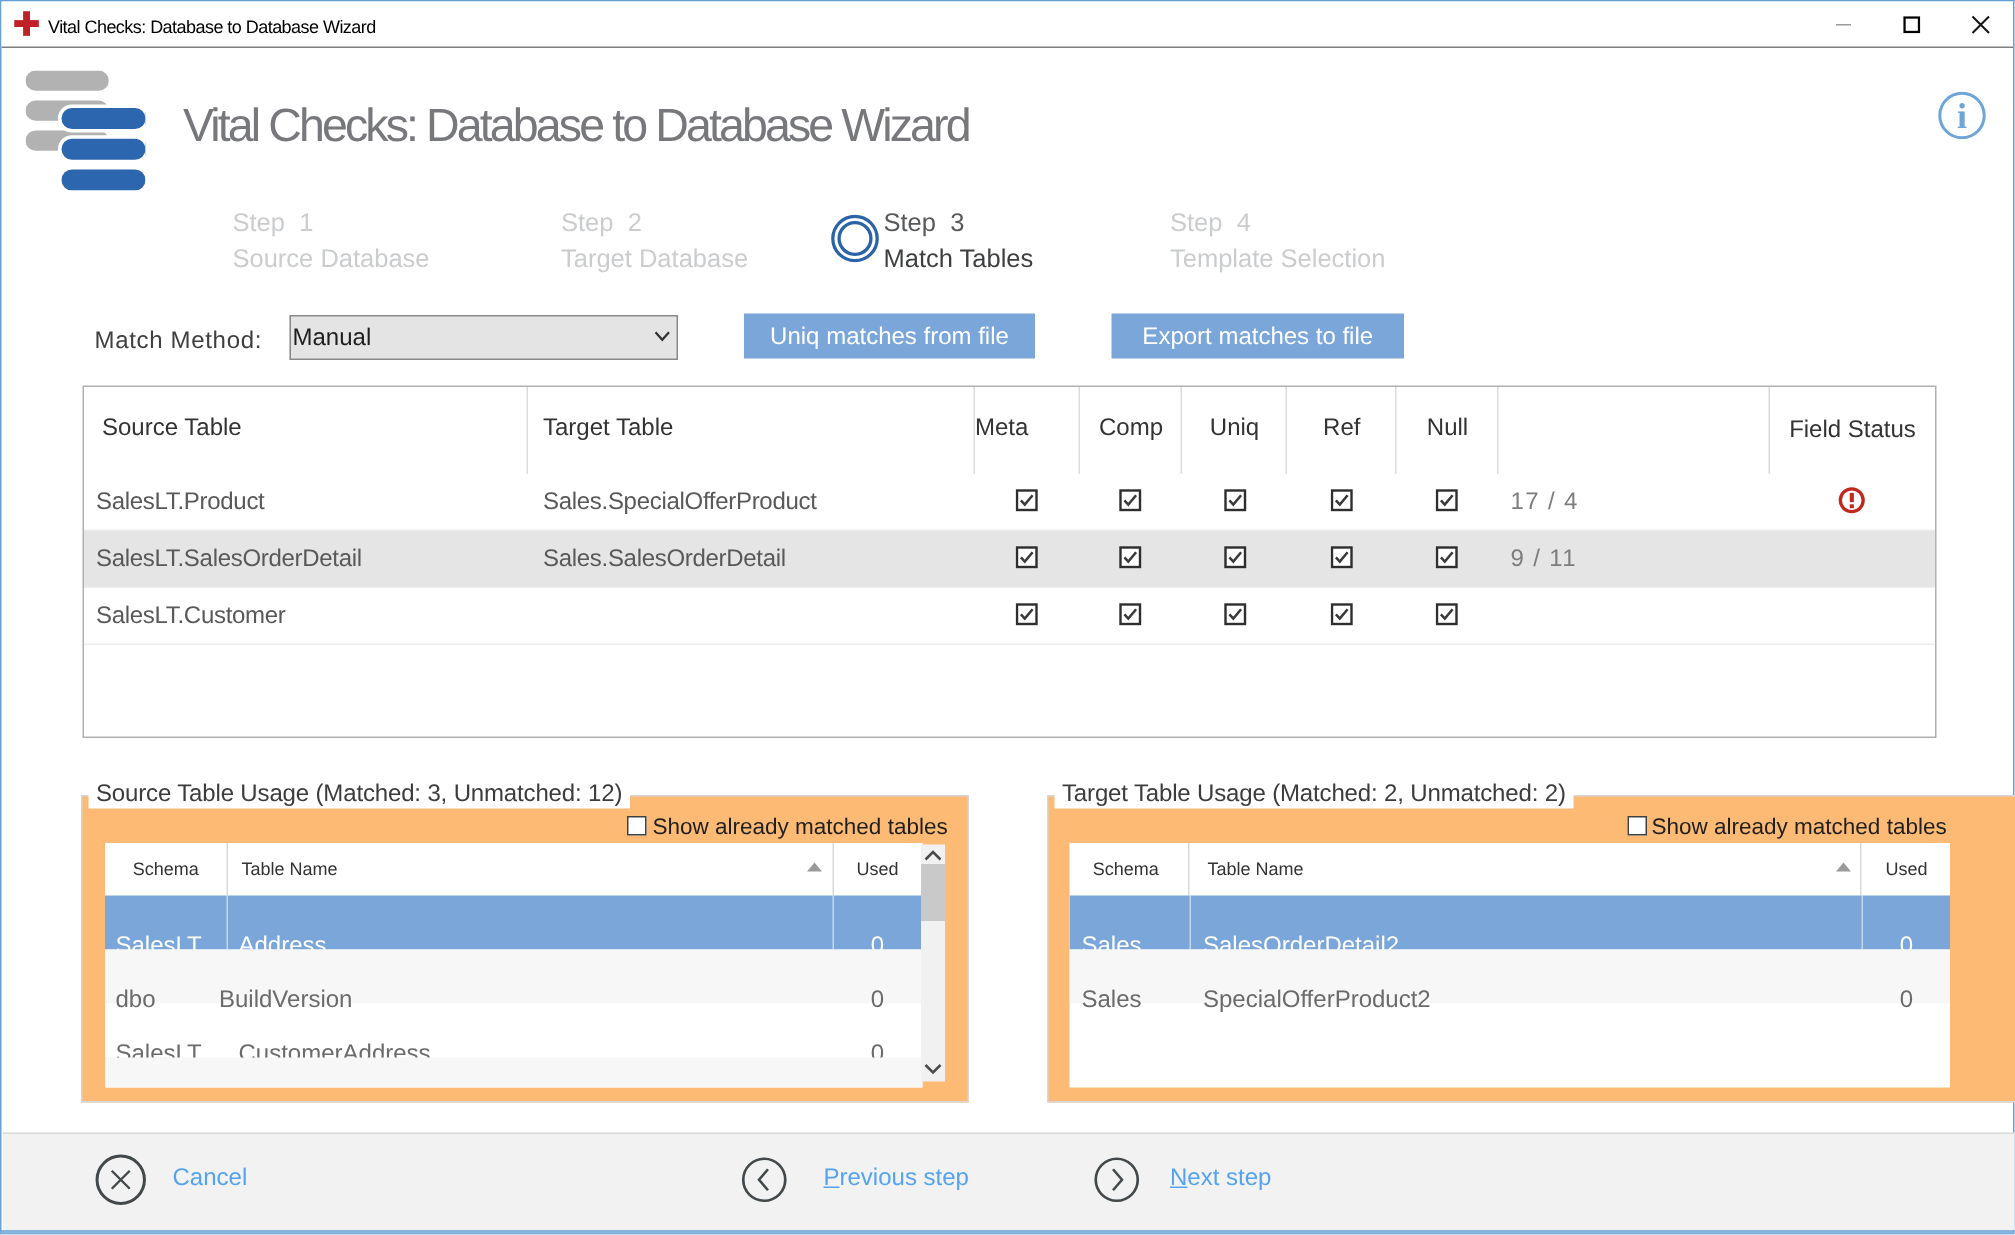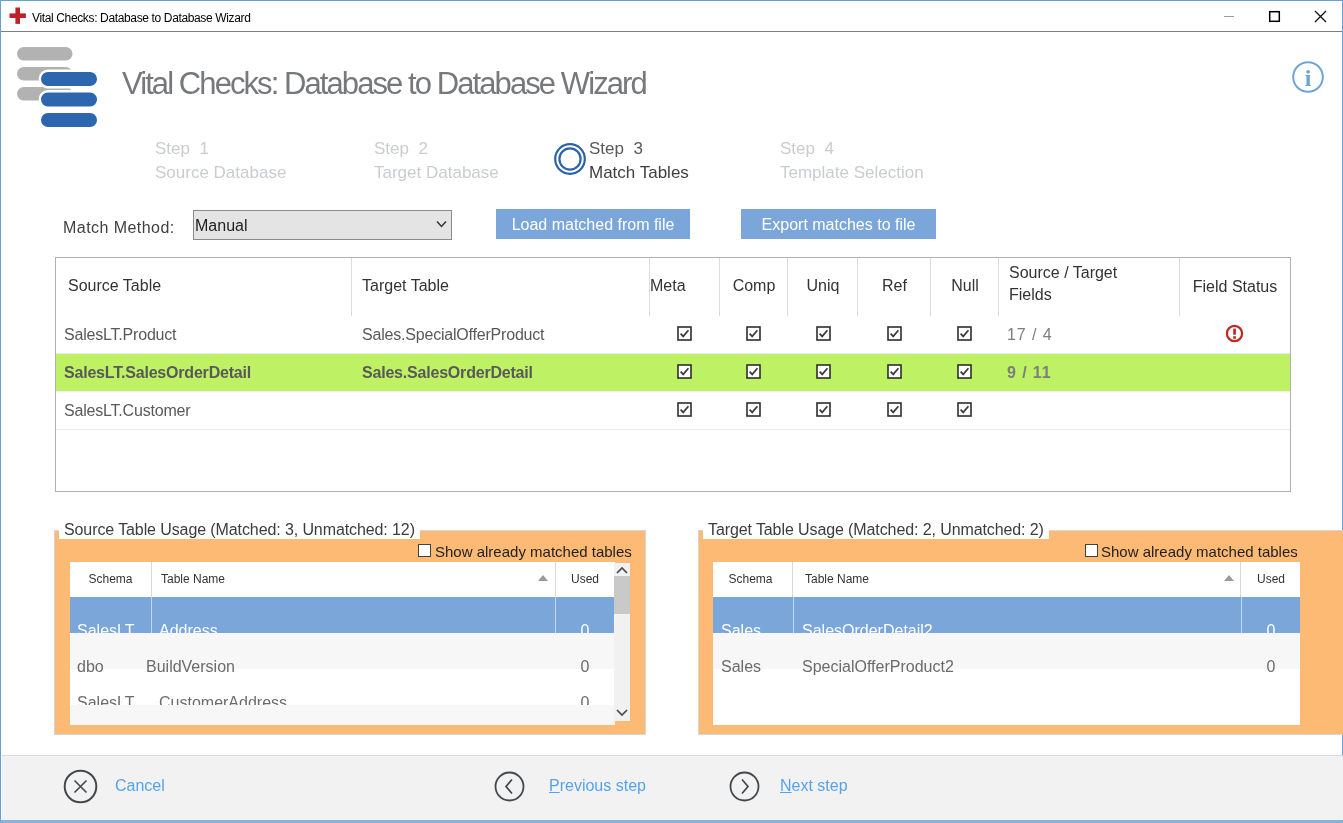--- a/index.html
+++ b/index.html
@@ -21,21 +21,21 @@
 
 #mmlabel { position:absolute; left:62px; top:218px; font-size:16px; letter-spacing:0.45px; color:#3f3f3f; }
 #mmselect { position:absolute; left:192px; top:209px; width:259px; height:30px; background:#e4e4e4; border:1px solid #8a8a8a; }
 #mmselect span { position:absolute; left:1px; top:6px; font-size:16px; color:#1e1e1e; }
 .bluebtn { position:absolute; top:208px; height:30px; background:#7aa6d9; color:#fff; font-size:16px; text-align:center; line-height:32px; }
 
 #mtable { position:absolute; left:54px; top:256px; width:1236px; height:235px; border:1px solid #b0b0b0; background:#fff; }
 .mhsep { position:absolute; top:0; width:1px; height:58px; background:#dcdcdc; }
 .mhead { position:absolute; top:0; height:58px; font-size:16px; color:#333; }
 .mrow { position:absolute; left:0; width:1234px; height:38px; }
-.mrow.alt { background:#bef264;font-weight:bold; }
+.mrow.alt { background:#e5e5e5; }
 .mcell { position:absolute; top:0; height:38px; line-height:38px; font-size:16px; letter-spacing:-0.2px; color:#595959; white-space:nowrap; }
 .rowline { position:absolute; left:0; width:1234px; height:1px; background:#ededed; }
 
 .panel { position:absolute; top:529px; height:205px; border:1px solid #d6d6d6; background:#fdba74; }
 .legend { position:absolute; top:-10px; background:#fff; font-size:16px; letter-spacing:-0.1px; color:#3c3c3c; padding:0 5px; white-space:nowrap; }
 .showlbl { position:absolute; font-size:15px; color:#1f1f1f; white-space:nowrap; }
 .cb12 { position:absolute; width:13px; height:13px; border:1px solid #404040; background:#fff; }
 
 .itable { position:absolute; background:#fff; }
 .ihead { position:absolute; top:0; height:35px; line-height:35px; font-size:12px; color:#333; white-space:nowrap; }
@@ -97,40 +97,39 @@
 <div class="step" id="step3" style="left:588px;top:136px">Step&nbsp; 3<span class="l2">Match Tables</span></div>
 <div class="step" id="step4" style="left:779px;top:136px">Step&nbsp; 4<span class="l2">Template Selection</span></div>
 
 <div id="mmlabel">Match Method:</div>
 <div id="mmselect">
       <span>Manual</span>
   <svg class="abs" style="left:242px;top:9px" width="12" height="9">
         <path d="M1 1.5 L5.5 6.5 L10 1.5" fill="none" stroke="#333" stroke-width="1.5"></path>
       </svg>
 </div>
-<div class="bluebtn" style="left:495px;width:194px">Load matched from file</div>
+<div class="bluebtn" style="left:495px;width:194px">Uniq matches from file</div>
 <div class="bluebtn" style="left:740px;width:195px">Export matches to file</div>
 
 <div id="mtable">
   <div class="mhsep" style="left:295px"></div>
   <div class="mhsep" style="left:593px"></div>
   <div class="mhsep" style="left:663px"></div>
   <div class="mhsep" style="left:731px"></div>
   <div class="mhsep" style="left:801px"></div>
   <div class="mhsep" style="left:874px"></div>
   <div class="mhsep" style="left:942px"></div>
   <div class="mhsep" style="left:1123px"></div>
   <div class="mhead" style="left:12px;top:19px">Source Table</div>
   <div class="mhead" style="left:306px;top:19px">Target Table</div>
   <div class="mhead" style="left:594px;width:70px;top:19px;">Meta</div>
   <div class="mhead" style="left:664px;width:68px;top:19px;text-align:center">Comp</div>
   <div class="mhead" style="left:732px;width:70px;top:19px;text-align:center">Uniq</div>
   <div class="mhead" style="left:802px;width:73px;top:19px;text-align:center">Ref</div>
   <div class="mhead" style="left:875px;width:68px;top:19px;text-align:center">Null</div>
-  <div class="mhead" style="left:953px;top:4px;line-height:21.5px">Source / Target<br>Fields</div>
   <div class="mhead" style="left:1124px;width:110px;top:20px;text-align:center">Field Status</div>
 
   <div class="mrow" style="top:58px">
     <div class="mcell" style="left:8px">SalesLT.Product</div>
     <div class="mcell" style="left:306px">Sales.SpecialOfferProduct</div>
     <div class="mcell" style="left:951px;color:#7d7d7d;letter-spacing:0.9px">17 / 4</div>
   </div>
   <div class="mrow alt" style="top:96px">
     <div class="mcell" style="left:8px">SalesLT.SalesOrderDetail</div>
     <div class="mcell" style="left:306px">Sales.SalesOrderDetail</div>

